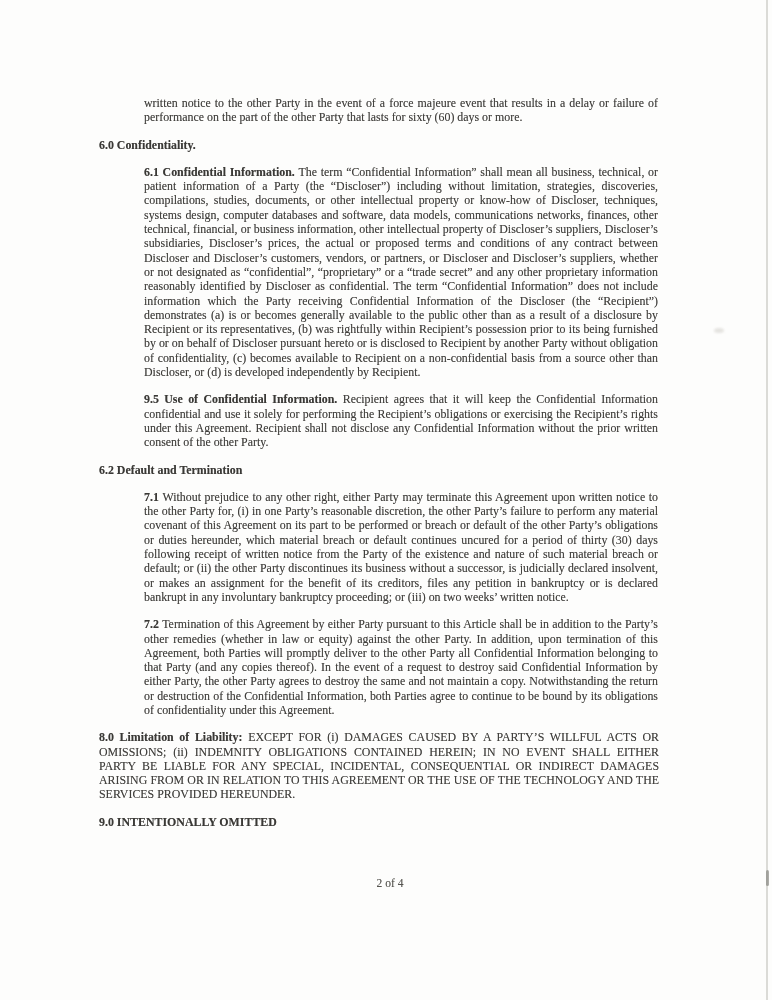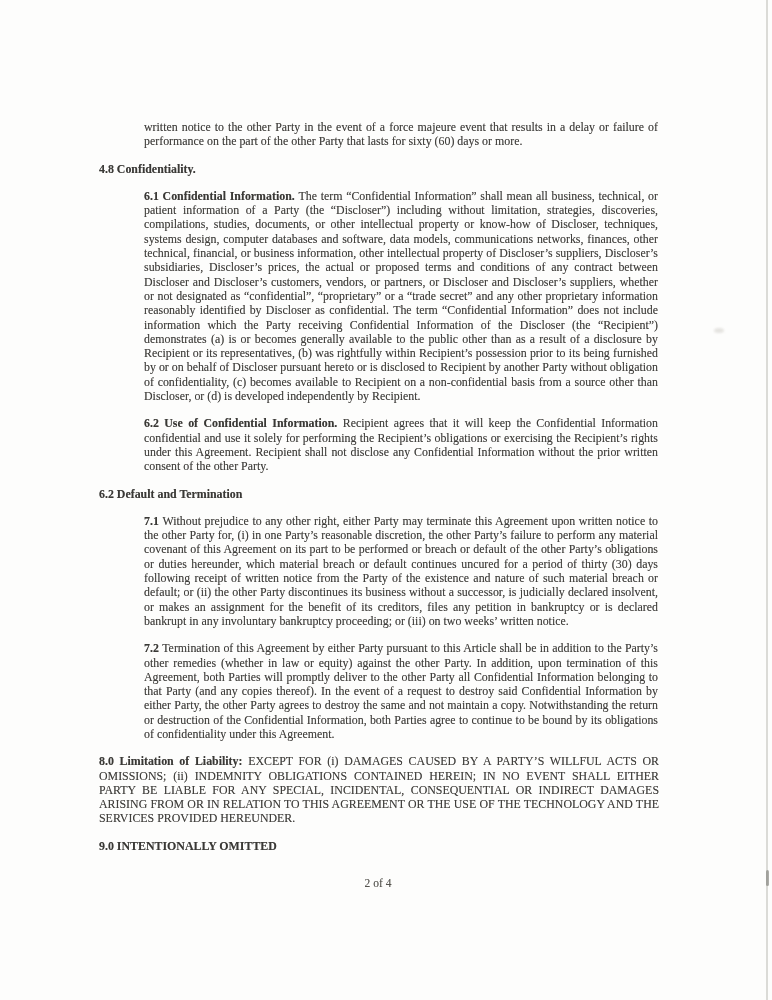--- a/index.html
+++ b/index.html
@@ -11,21 +11,21 @@
     position: relative;
     width: 772px;
     height: 1000px;
     background: #fdfdfc;
     overflow: hidden;
     font-family: "Liberation Serif", "DejaVu Serif", serif;
     color: #403f3c;
   }
   .content {
     position: absolute;
-    top: 120px;
+    top: 96px;
     left: 99px;
     width: 560px;
     font-size: 11.9px;
     line-height: 14.3px;
     text-shadow: 0 0 0.5px rgba(64, 63, 60, 0.45);
   }
   .para {
     margin: 0 0 13px 0;
     text-align: justify;
   }
@@ -39,21 +39,21 @@
     margin: 0 0 13px 0;
   }
   .heading.gap-top {
   }
   b, strong {
     color: #3a3936;
   }
   .footer {
     position: absolute;
     top: 877px;
-    left: 0;
+    left: 12px;
     width: 756px;
     text-align: center;
     font-size: 11.5px;
     color: #55544f;
     text-shadow: 0 0 0.5px rgba(85, 84, 79, 0.4);
   }
   
   .scan-edge-line {
     position: absolute;
     top: 0;
@@ -86,28 +86,28 @@
 <body>
 
 <div class="page">
 
   <div class="content">
 
     <p class="para indent">
       <span>written notice to the other Party in the event of a force majeure event that results in a delay or failure of performance on the part of the other Party that lasts for sixty (60) days or more.</span>
     </p>
 
-    <p class="heading">4.8 Confidentiality.</p>
+    <p class="heading">6.0 Confidentiality.</p>
 
     <p class="para indent">
       <strong>6.1 Confidential Information. </strong><span>The term “Confidential Information” shall mean all business, technical, or patient information of a Party (the “Discloser”) including without limitation, strategies, discoveries, compilations, studies, documents, or other intellectual property or know-how of Discloser, techniques, systems design, computer databases and software, data models, communications networks, finances, other technical, financial, or business information, other intellectual property of Discloser’s suppliers, Discloser’s subsidiaries, Discloser’s prices, the actual or proposed terms and conditions of any contract between Discloser and Discloser’s customers, vendors, or partners, or Discloser and Discloser’s suppliers, whether or not designated as “confidential”, “proprietary” or a “trade secret” and any other proprietary information reasonably identified by Discloser as confidential. The term “Confidential Information” does not include information which the Party receiving Confidential Information of the Discloser (the “Recipient”) demonstrates (a) is or becomes generally available to the public other than as a result of a disclosure by Recipient or its representatives, (b) was rightfully within Recipient’s possession prior to its being furnished by or on behalf of Discloser pursuant hereto or is disclosed to Recipient by another Party without obligation of confidentiality, (c) becomes available to Recipient on a non-confidential basis from a source other than Discloser, or (d) is developed independently by Recipient.</span>
     </p>
 
     <p class="para indent">
-      <strong>6.2 Use of Confidential Information. </strong><span>Recipient agrees that it will keep the Confidential Information confidential and use it solely for performing the Recipient’s obligations or exercising the Recipient’s rights under this Agreement.  Recipient shall not disclose any Confidential Information without the prior written consent of the other Party.</span>
+      <strong>9.5 Use of Confidential Information. </strong><span>Recipient agrees that it will keep the Confidential Information confidential and use it solely for performing the Recipient’s obligations or exercising the Recipient’s rights under this Agreement.  Recipient shall not disclose any Confidential Information without the prior written consent of the other Party.</span>
     </p>
 
     <p class="heading">6.2 Default and Termination</p>
 
     <p class="para indent">
       <strong>7.1 </strong><span>Without prejudice to any other right, either Party may terminate this Agreement upon written notice to the other Party for, (i) in one Party’s reasonable discretion, the other Party’s failure to perform any material covenant of this Agreement on its part to be performed or breach or default of the other Party’s obligations or duties hereunder, which material breach or default continues uncured for a period of thirty (30) days following receipt of written notice from the Party of the existence and nature of such material breach or default; or (ii) the other Party discontinues its business without a successor, is judicially declared insolvent, or makes an assignment for the benefit of its creditors, files any petition in bankruptcy or is declared bankrupt in any involuntary bankruptcy proceeding; or (iii) on two weeks’ written notice.</span>
     </p>
 
     <p class="para indent">
       <strong>7.2 </strong><span>Termination of this Agreement by either Party pursuant to this Article shall be in addition to the Party’s other remedies (whether in law or equity) against the other Party. In addition, upon termination of this Agreement, both Parties will promptly deliver to the other Party all Confidential Information belonging to that Party (and any copies thereof). In the event of a request to destroy said Confidential Information by either Party, the other Party agrees to destroy the same and not maintain a copy.  Notwithstanding the return or destruction of the Confidential Information, both Parties agree to continue to be bound by its obligations of confidentiality under this Agreement.</span>

